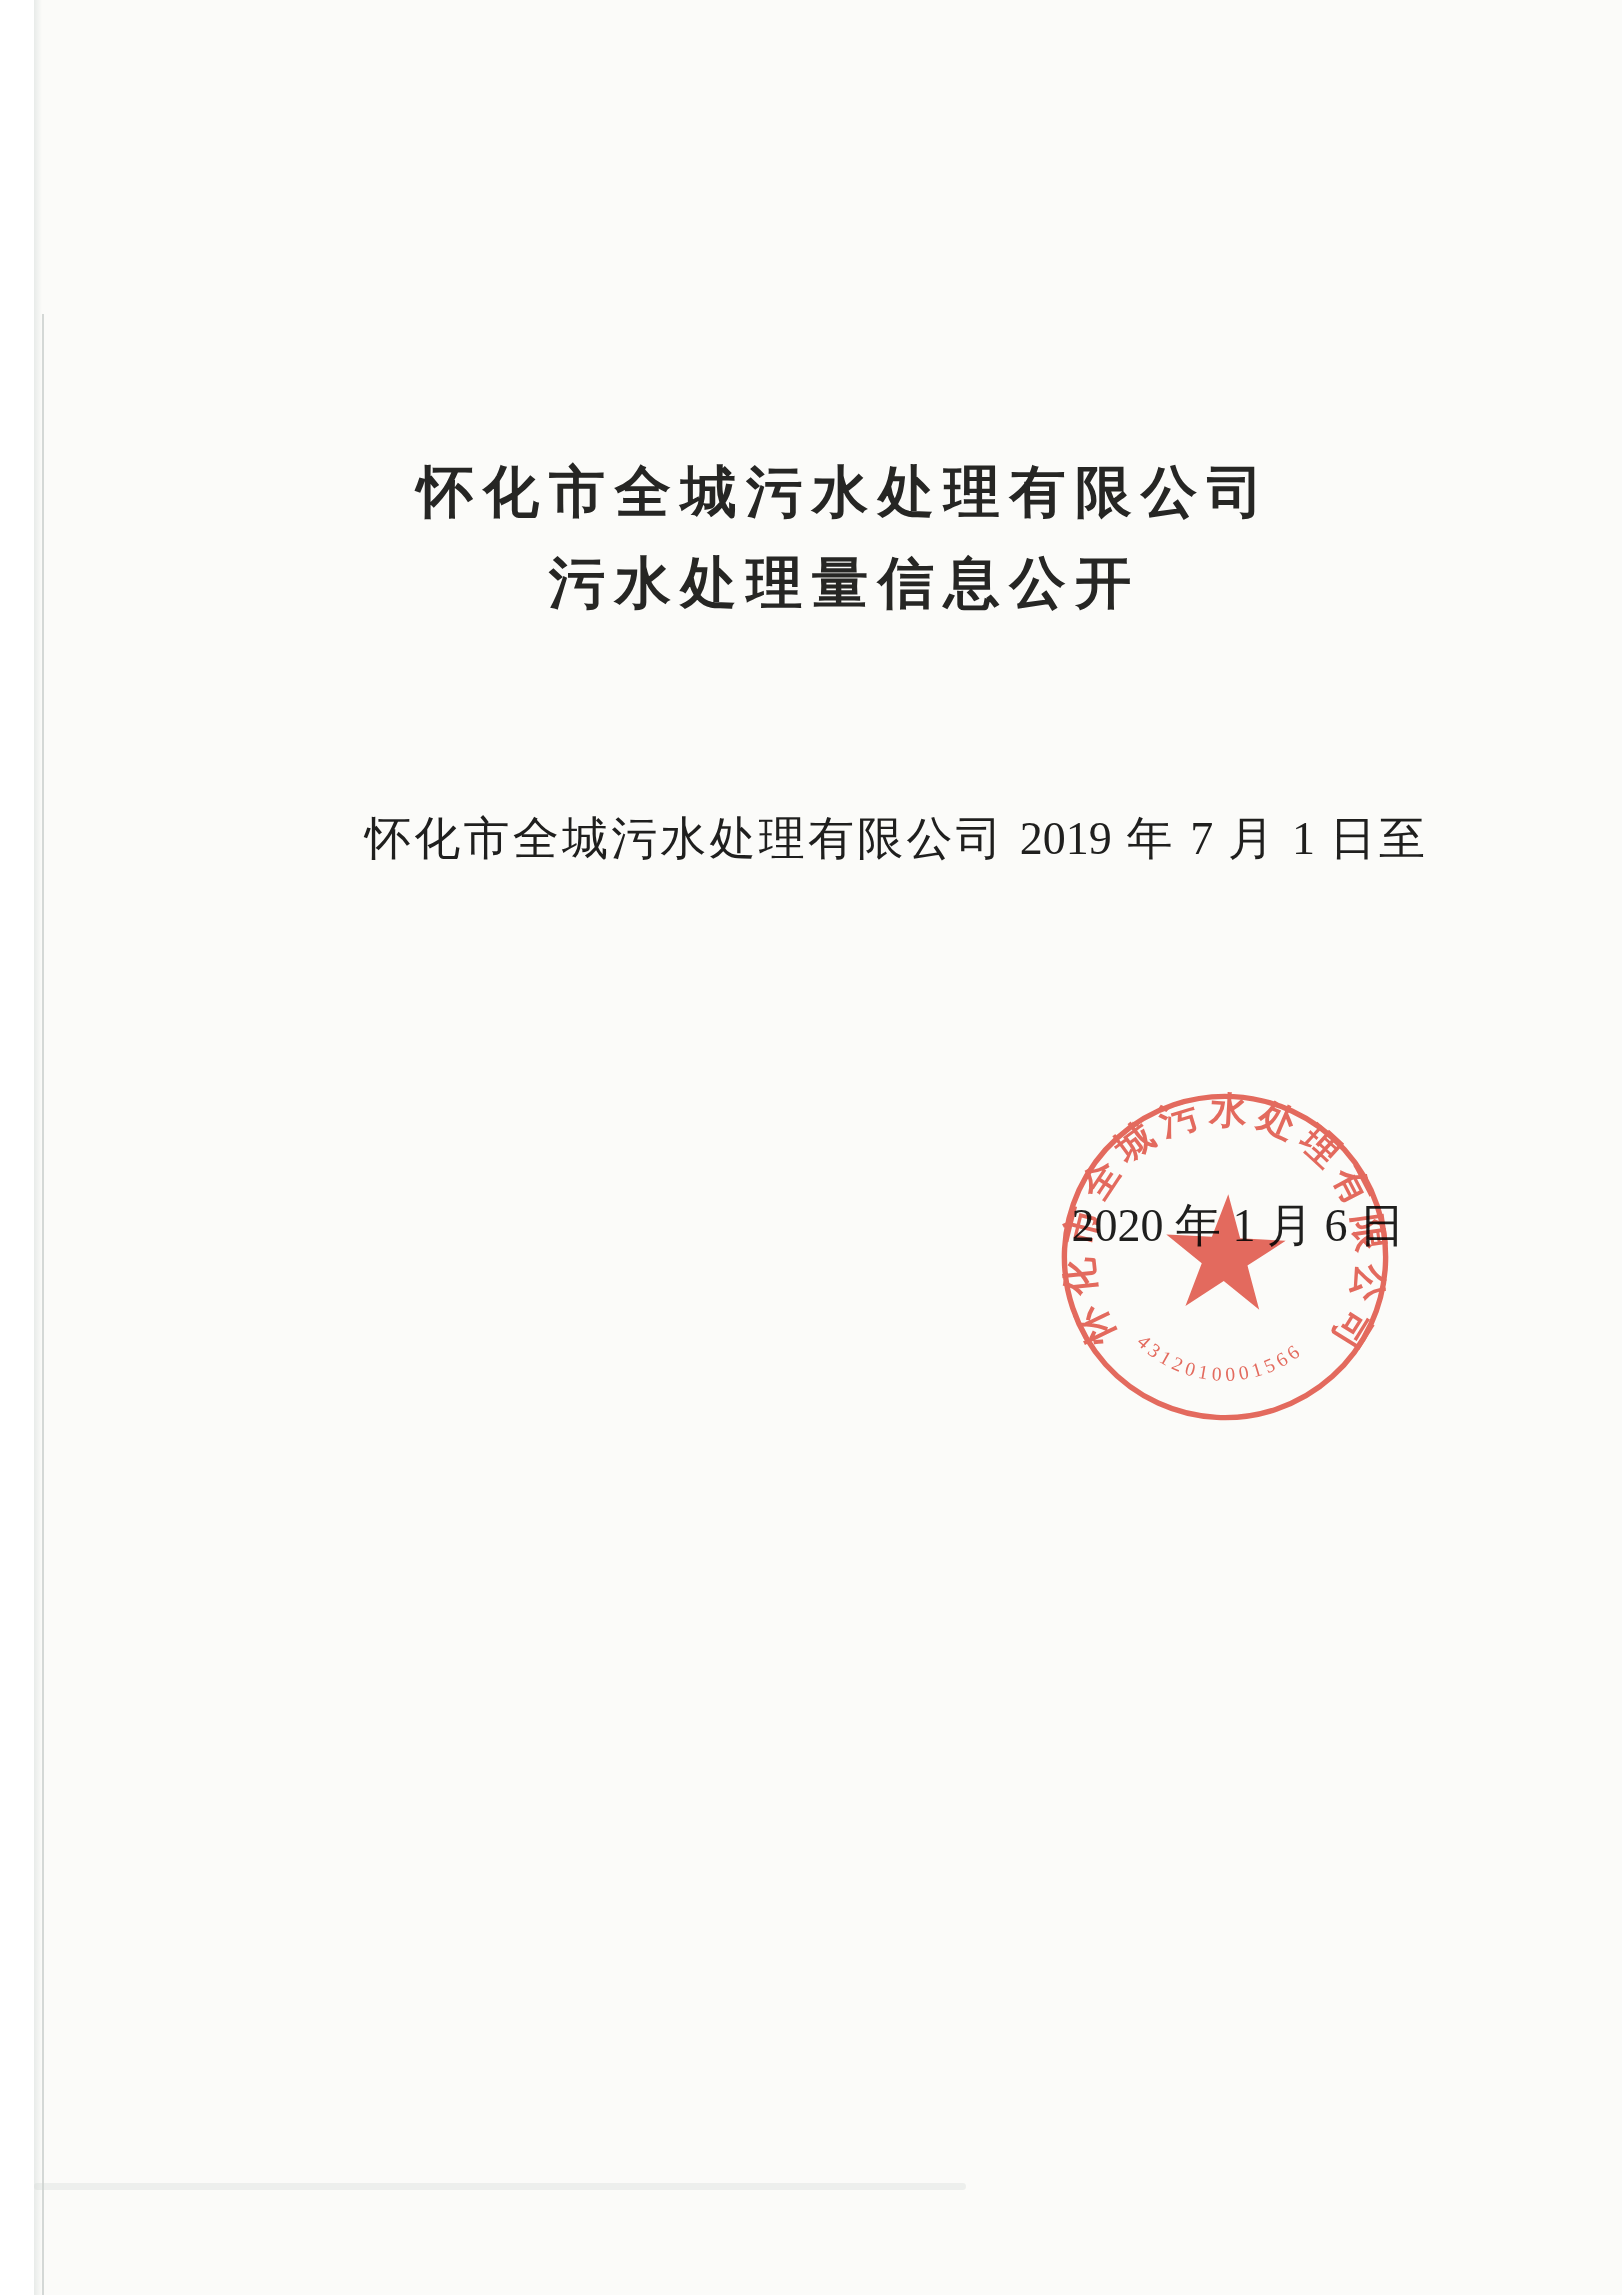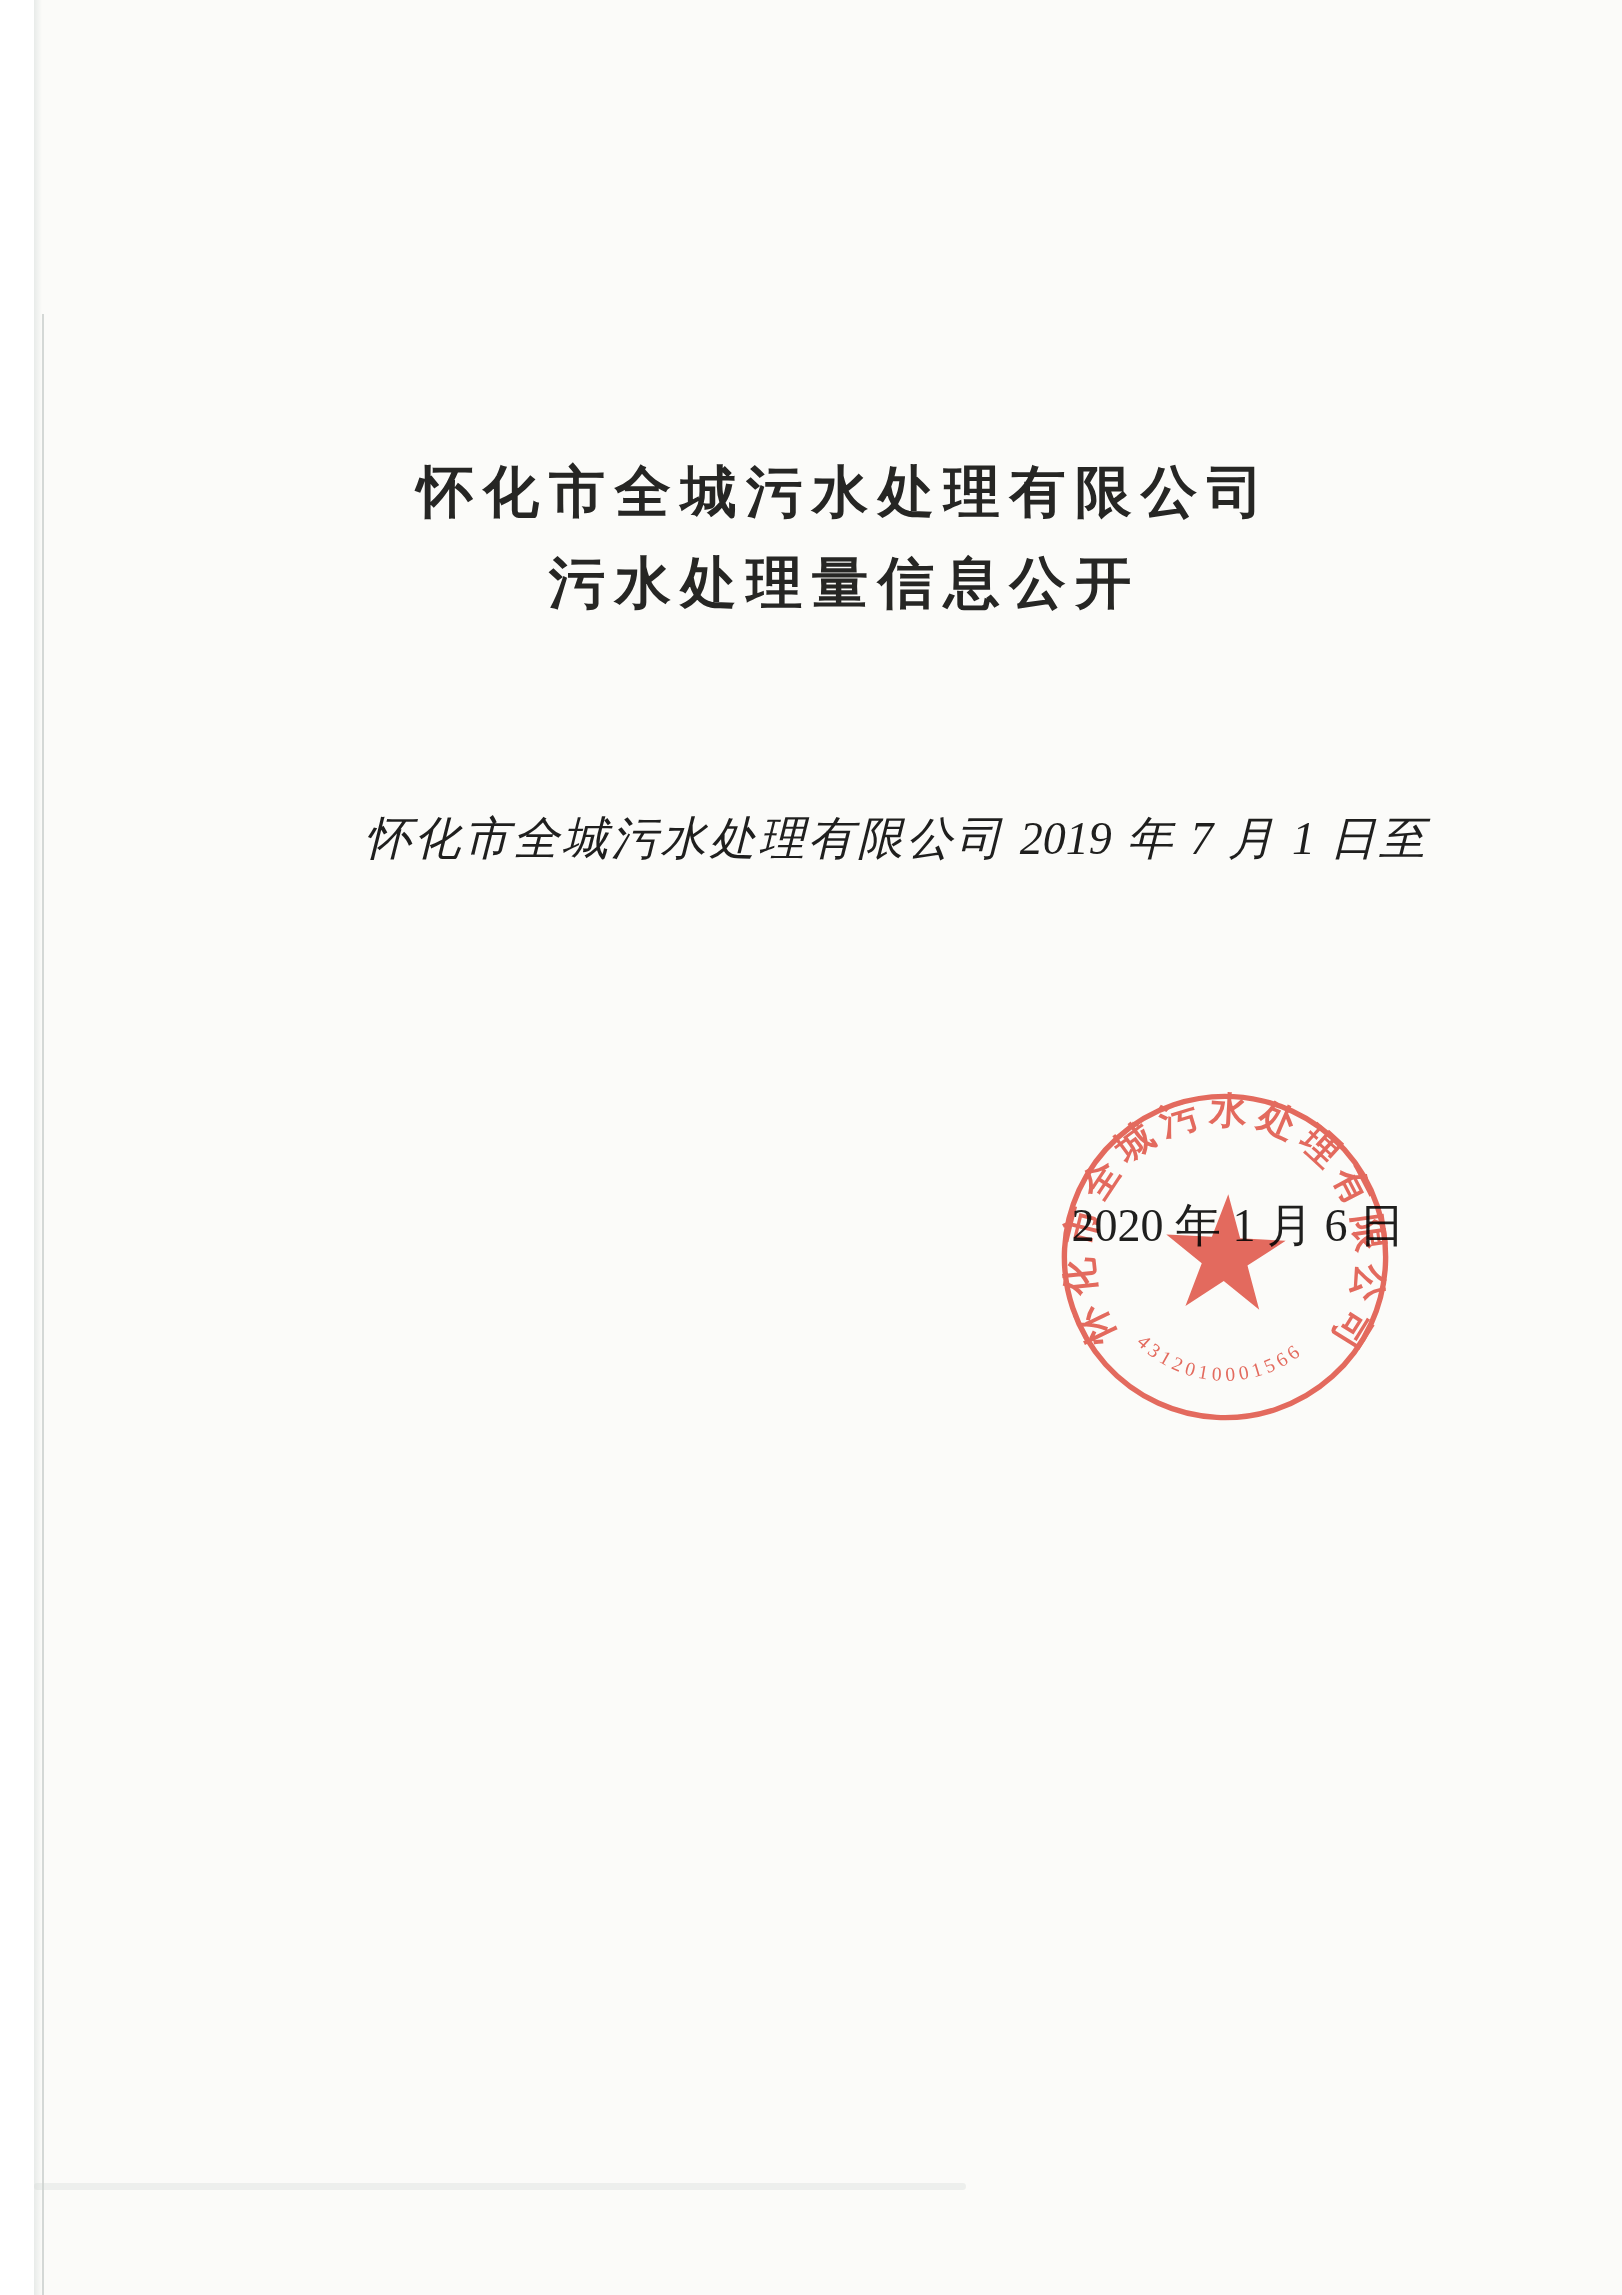--- a/index.html
+++ b/index.html
@@ -43,21 +43,20 @@
     letter-spacing:9.8px;
     color:#262624;
   }
   .doc-body{
     position:absolute;top:794px;left:239px;width:1152px;
     font-size:46px;line-height:90px;
     color:var(--ink);
   }
   .doc-body .line{
     width:100%;
-    font-style:italic;
   }
   .doc-body .just{
     text-align:justify;
     text-align-last:justify;
   }
   .doc-body .indent{
     text-indent:2em;
   }
   .doc-date{
     position:absolute;top:1181px;right:251px;

